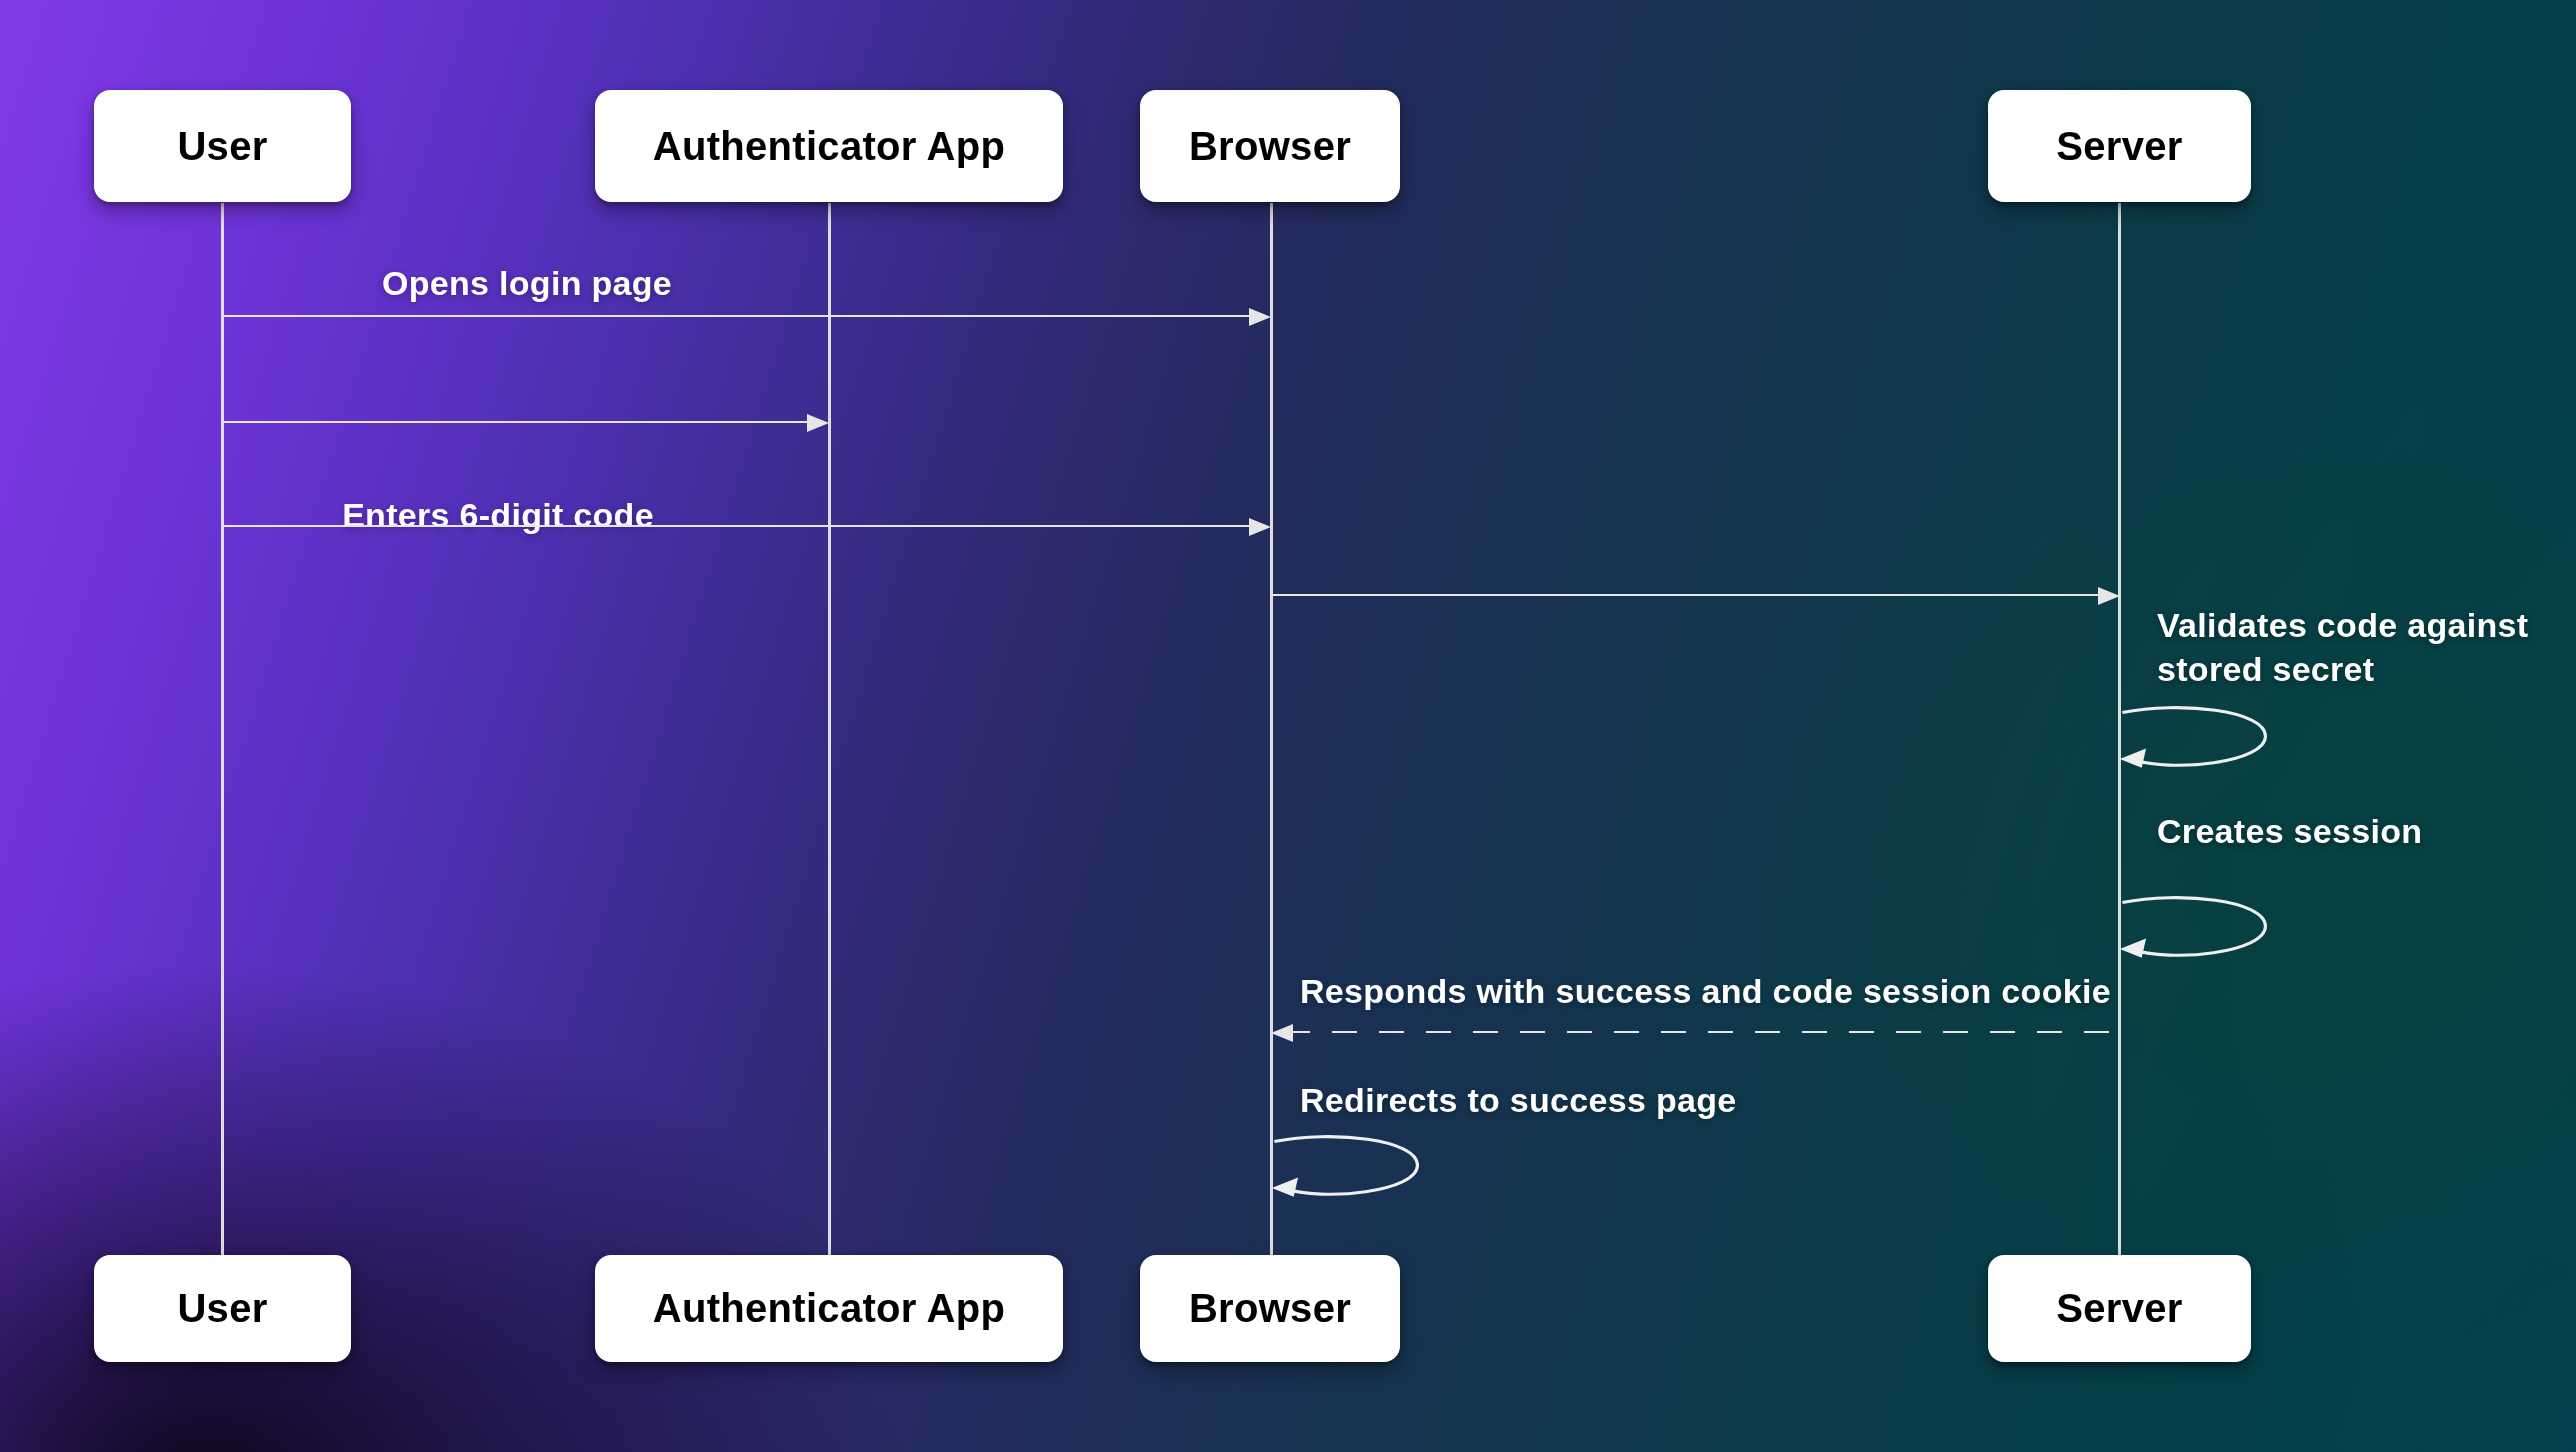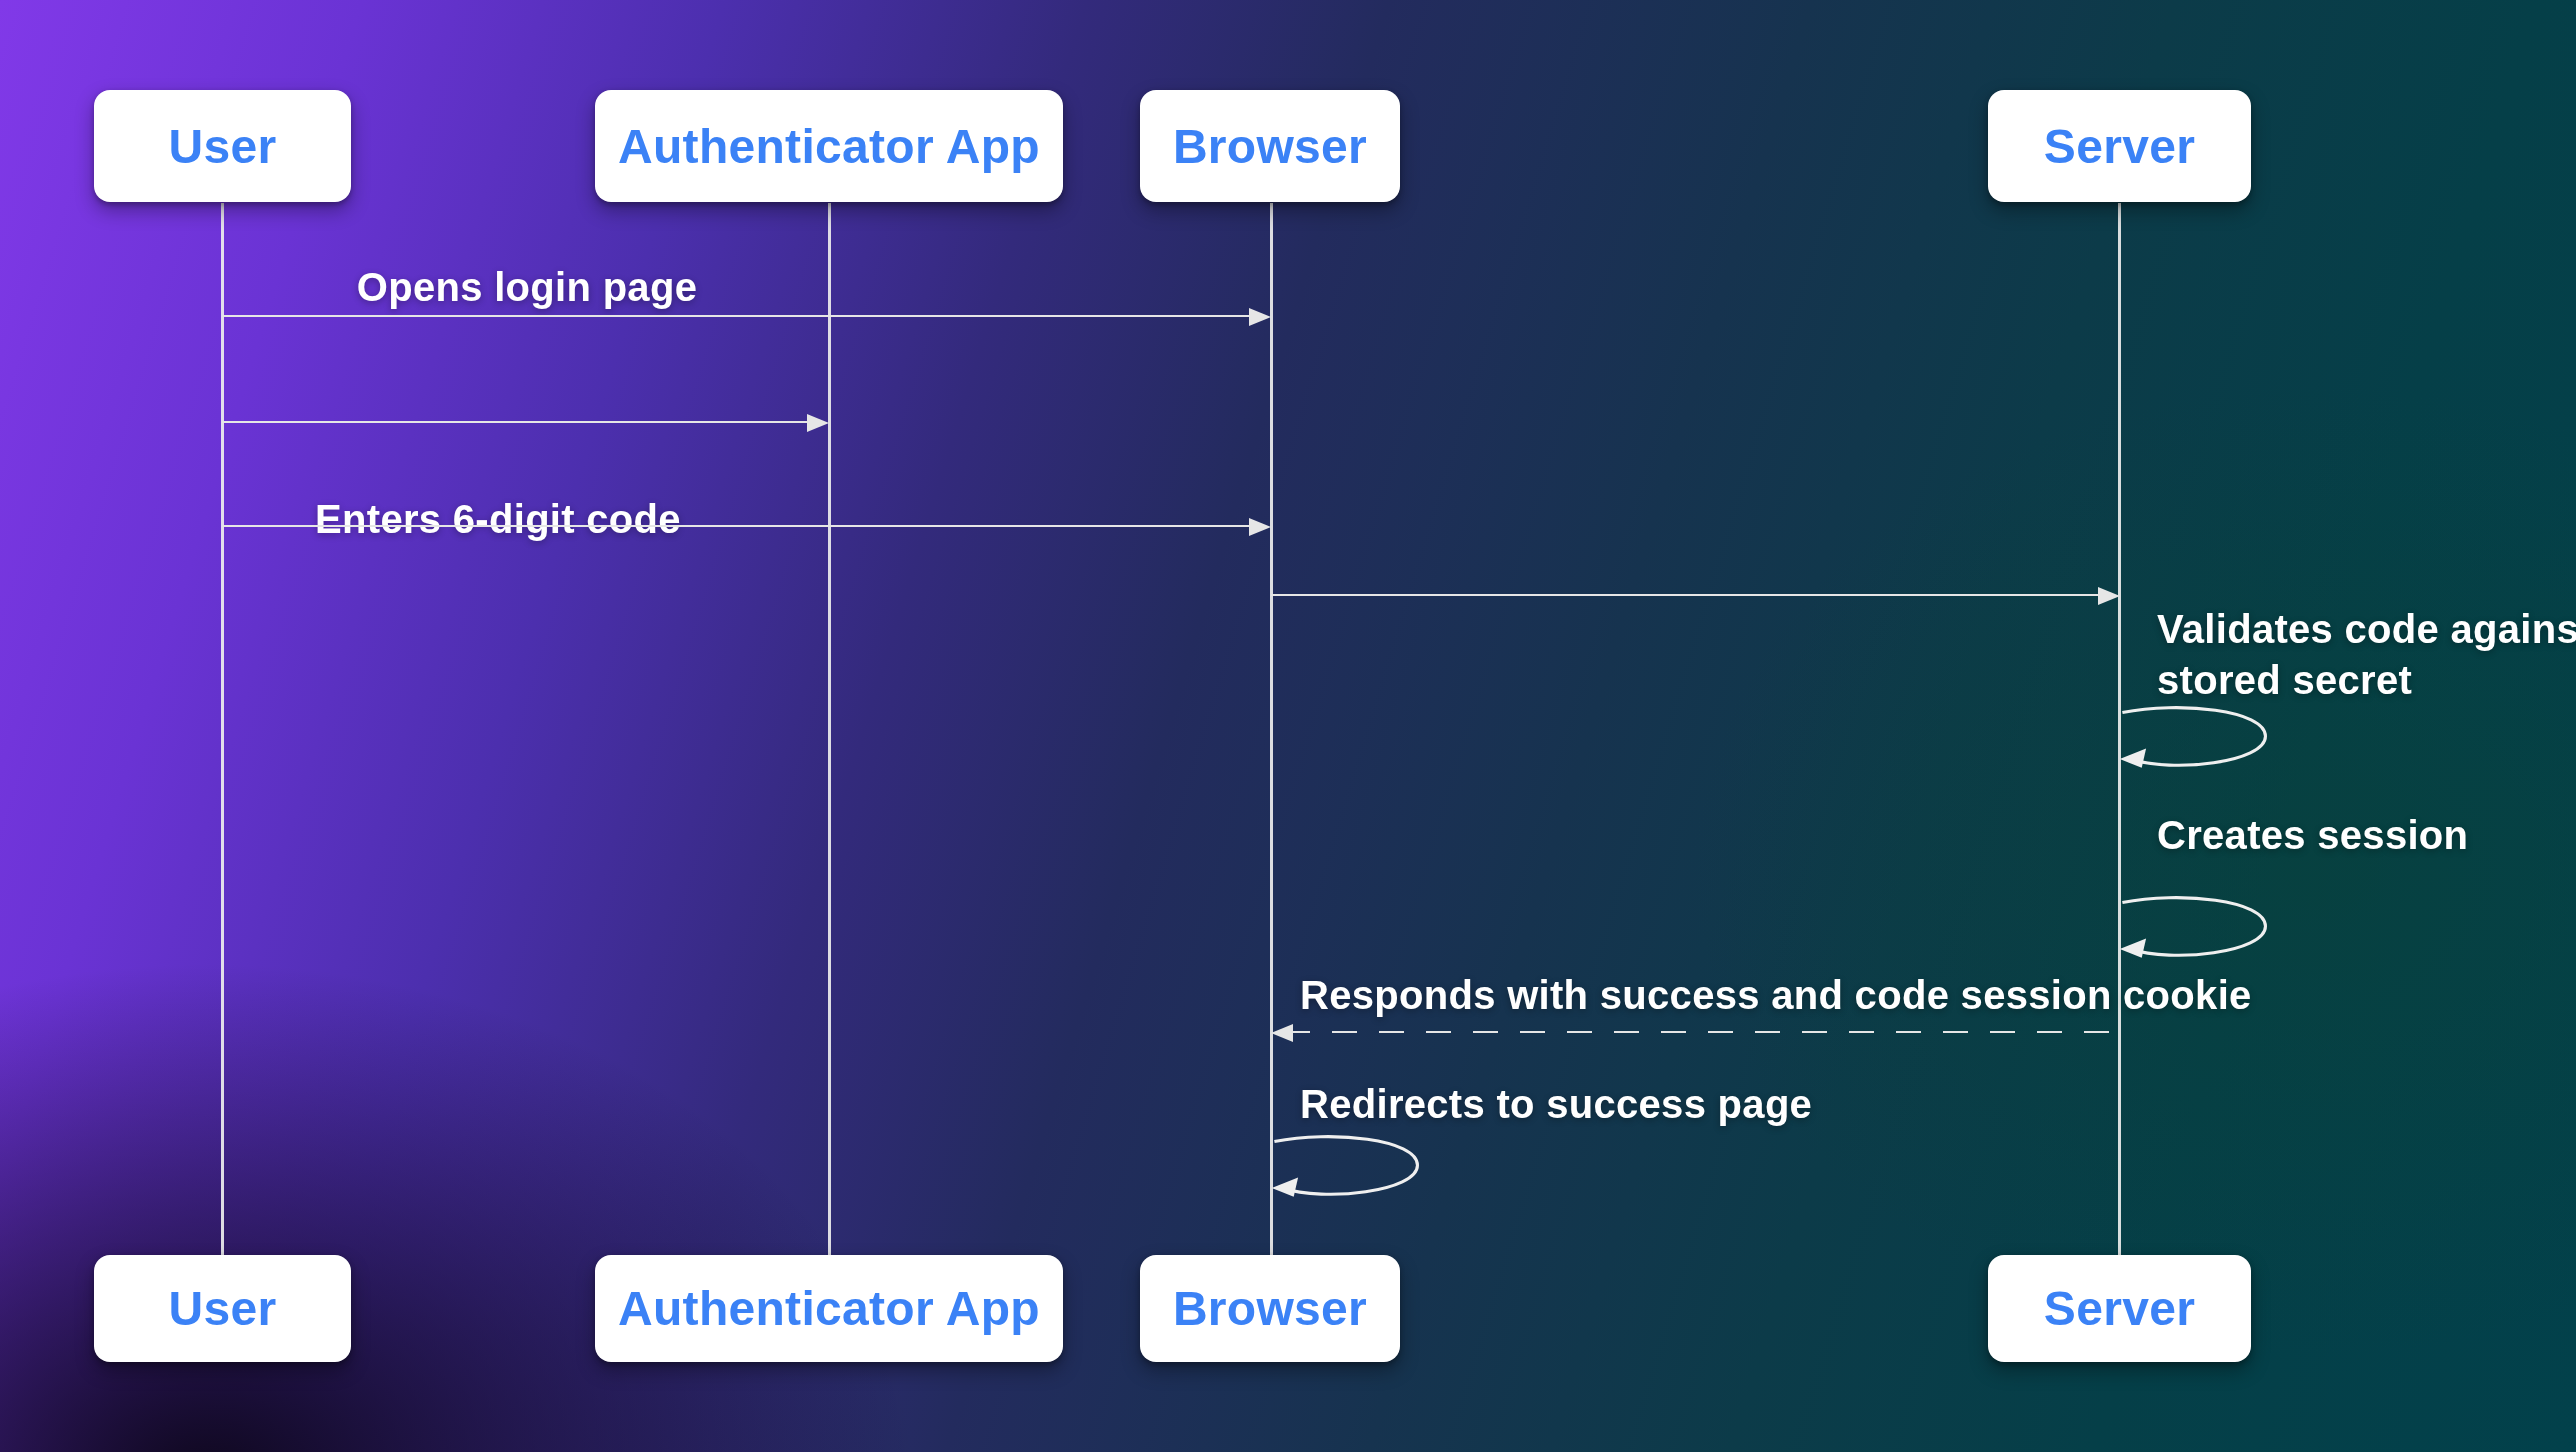--- a/index.html
+++ b/index.html
@@ -35,22 +35,22 @@
     height: 112px;
     background: #ffffff;
     border-radius: 16px;
     box-shadow: 0 8.8px 19.3px rgba(0,0,0,0.32), 0 2.6px 5.3px rgba(0,0,0,0.25);
     display: flex;
     align-items: center;
     justify-content: center;
   }
   .actor-box.bottom { height: 107px; }
   .actor-label {
-    color: #3b82f6;
-    font-size: 48px;
+    color: #000000;
+    font-size: 40px;
     font-weight: 700;
     letter-spacing: 0.3px;
     white-space: nowrap;
   }
 
   
   .lifeline {
     position: absolute;
     top: 203px;
     width: 2.6px;
@@ -85,21 +85,21 @@
     border-top: 9.7px solid transparent;
     border-bottom: 9.7px solid transparent;
   }
   .msg.dir-right .head { right: 0; border-left: 22px solid #e6e6e6; }
   .msg.dir-left  .head { left: 0;  border-right: 22px solid #e6e6e6; }
 
   
   .msg-label {
     position: absolute;
     color: #ffffff;
-    font-size: 40px;
+    font-size: 34px;
     font-weight: 700;
     letter-spacing: 0.3px;
     line-height: 1.28;
     text-shadow: 0 1.8px 7px rgba(0,0,0,0.30);
     white-space: nowrap;
   }
   .msg-label.centered { transform: translateX(-50%); }
   .msg-label.wrap { white-space: normal; width: 439px; }
 
   

